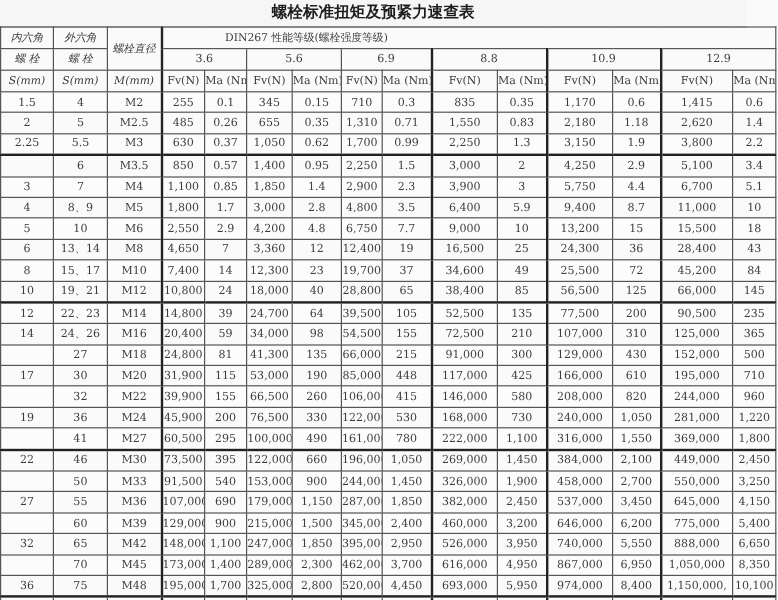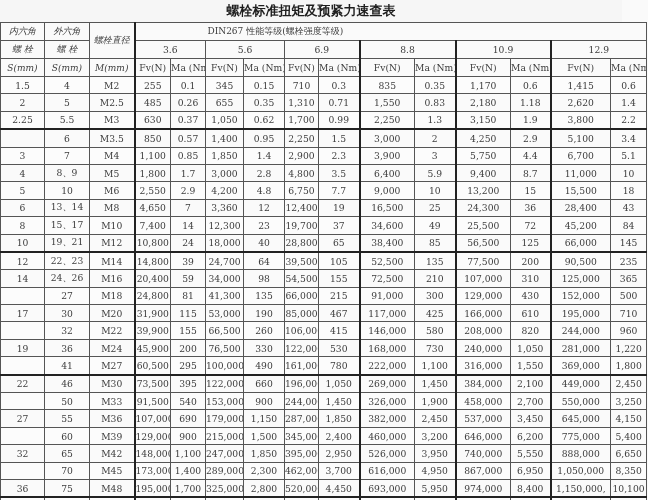--- a/index.html
+++ b/index.html
@@ -5,21 +5,21 @@
   html, body { margin:0; padding:0; background:#ffffff; }
   body { width:648px; height:500px; overflow:hidden; font-family:"DejaVu Serif", serif; color:#3a3a3a; }
   .page { position:relative; width:648px; height:500px; background:#fafafa; }
   .title { position:absolute; left:0; top:0; width:622px; height:22px; line-height:22px; text-align:center; font-family:"DejaVu Sans", sans-serif; font-weight:bold; font-size:13px; color:#1e1e1e; border-bottom:1px solid #bbb; background:#f6f6f6; }
   table { position:absolute; left:0; top:22px; border-collapse:collapse; table-layout:fixed; width:646px; font-size:9.2px; }
   td { border:1px solid #555; text-align:center; padding:0; height:16.4px; white-space:nowrap; overflow:hidden; color:#3c3c3c; }
   tr.hd td { height:17px; }
   td.bl { border-left:2px solid #222; }
   tr.grp td { border-top:2px solid #222; }
   .hdr-text { font-size:9px;font-style:italic; }
-  .din { text-align:left; padding-left:72px; font-size:9px; }
+  .din { text-align:left; padding-left:52px; font-size:9px; }
   tbody tr:nth-child(odd) td.d { background:#fcfcfc; }
 </style>
 </head>
 <body>
 
 <div class="page">
   <div class="title">螺栓标准扭矩及预紧力速查表</div>
 
   <table>
     <colgroup>
@@ -298,21 +298,21 @@
         </tr>
         <tr>
           <td class="d">17</td>
           <td class="d">30</td>
           <td class="d">M20</td>
           <td class="d bl">31,900</td>
           <td class="d">115</td>
           <td class="d">53,000</td>
           <td class="d">190</td>
           <td class="d">85,000</td>
-          <td class="d">467</td>
+          <td class="d">448</td>
           <td class="d bl">117,000</td>
           <td class="d">425</td>
           <td class="d bl">166,000</td>
           <td class="d">610</td>
           <td class="d bl">195,000</td>
           <td class="d">710</td>
         </tr>
         <tr>
           <td class="d"></td>
           <td class="d">32</td>

